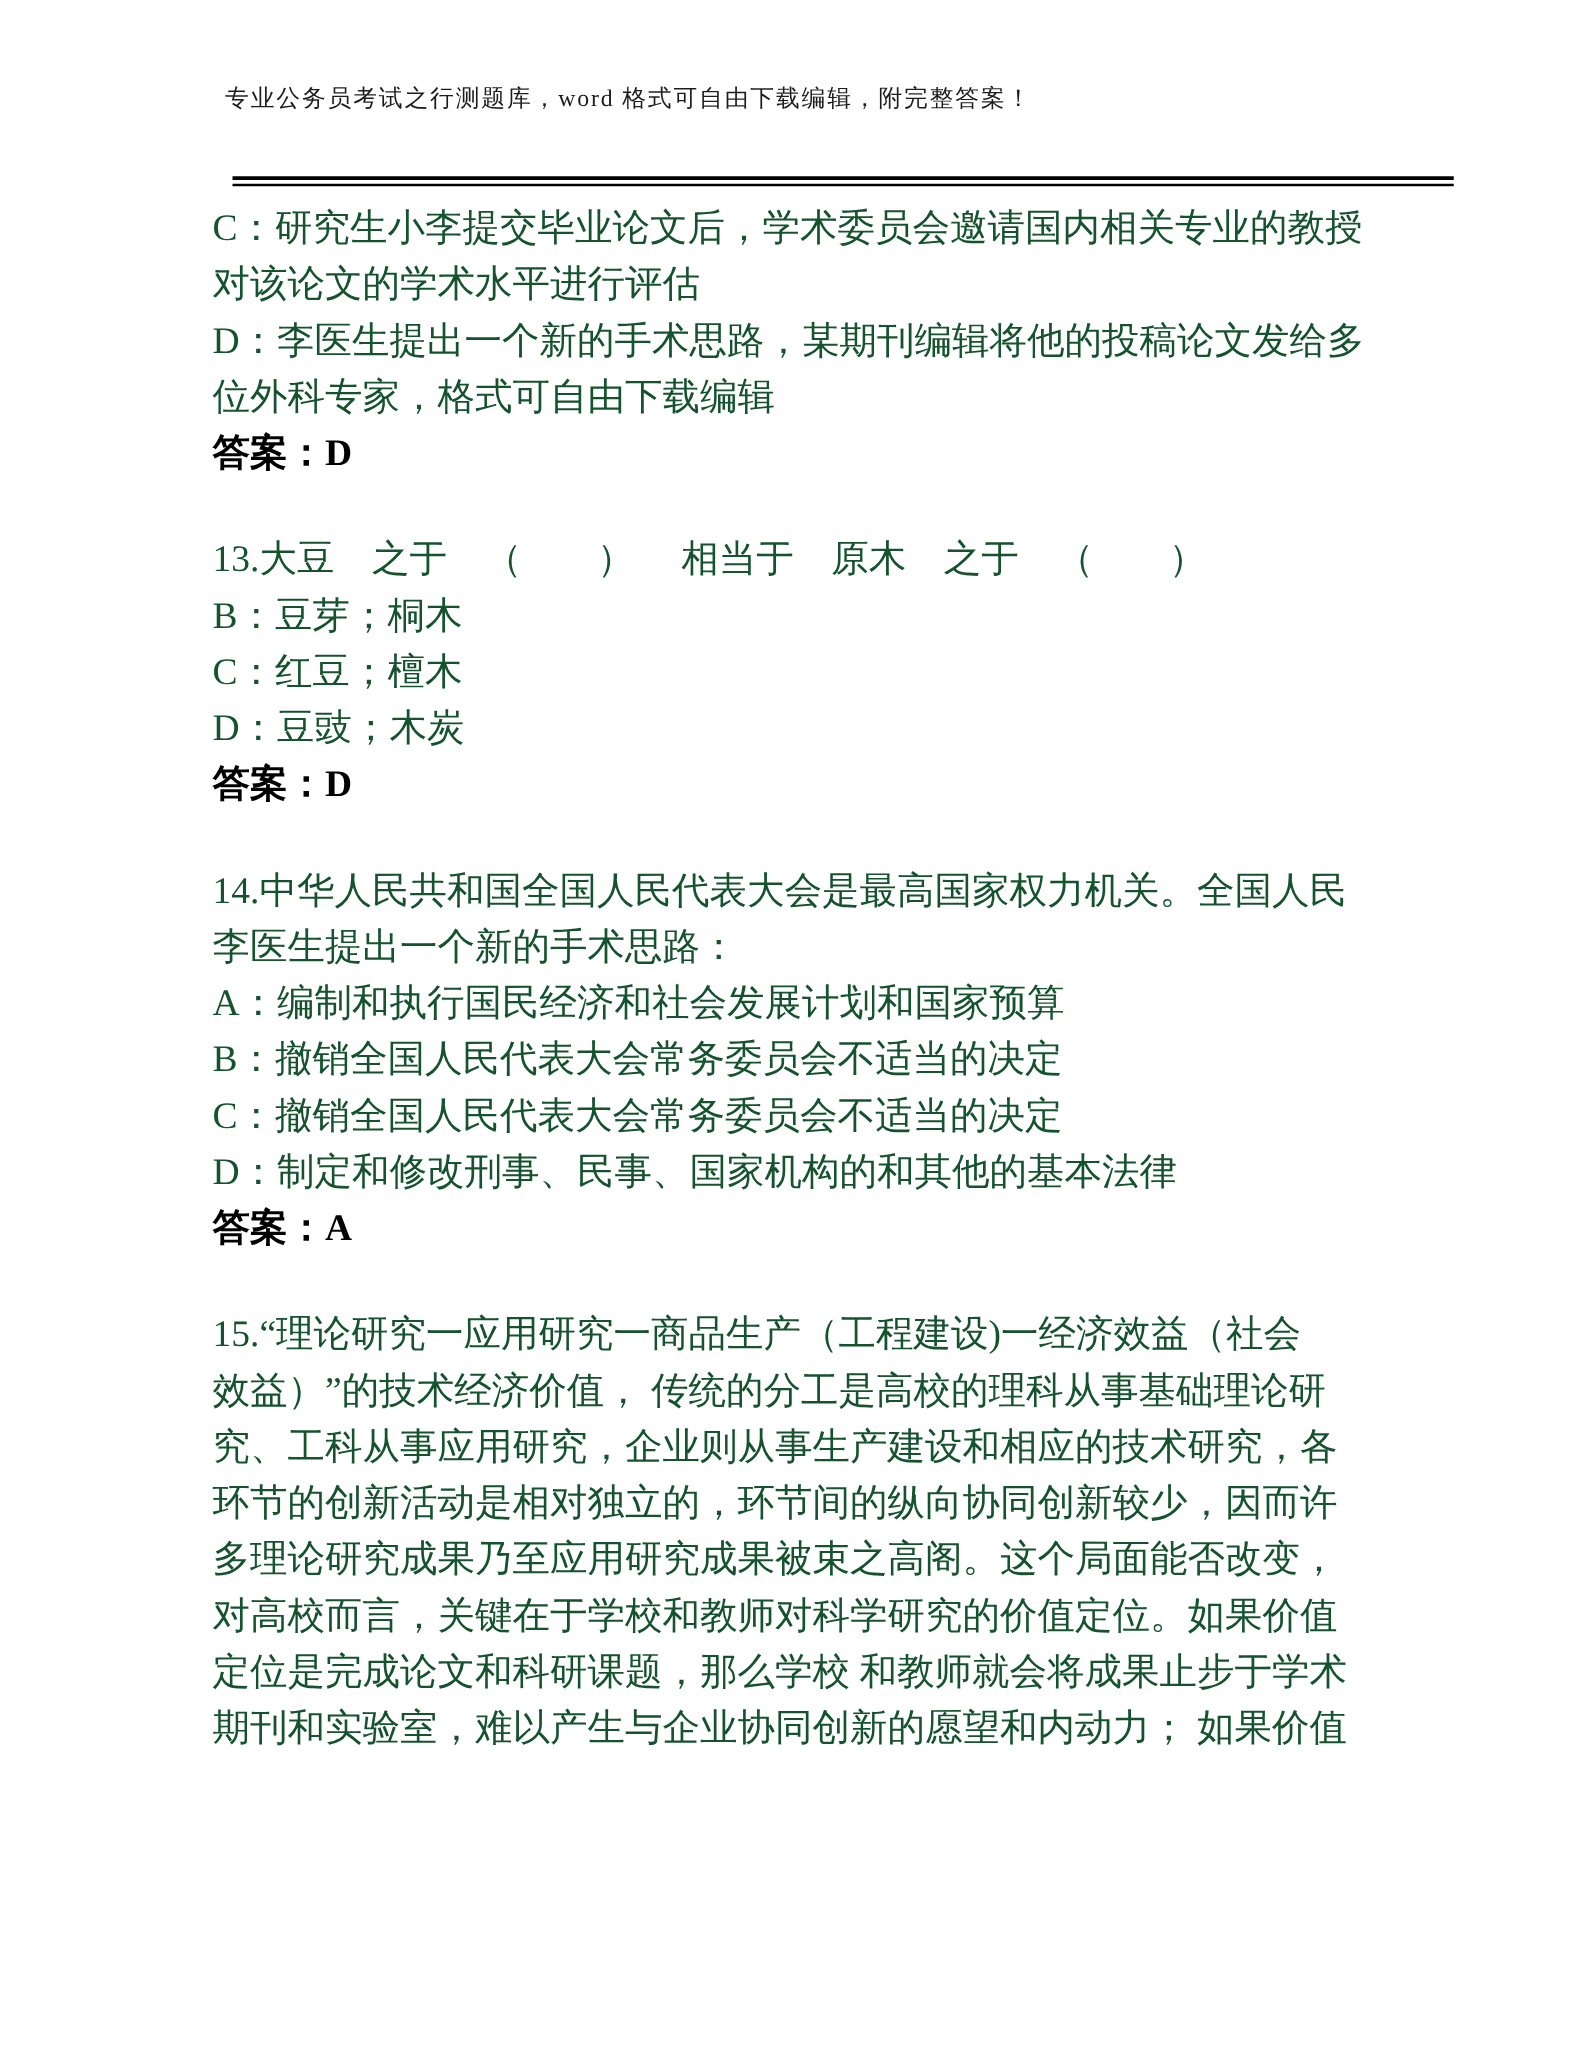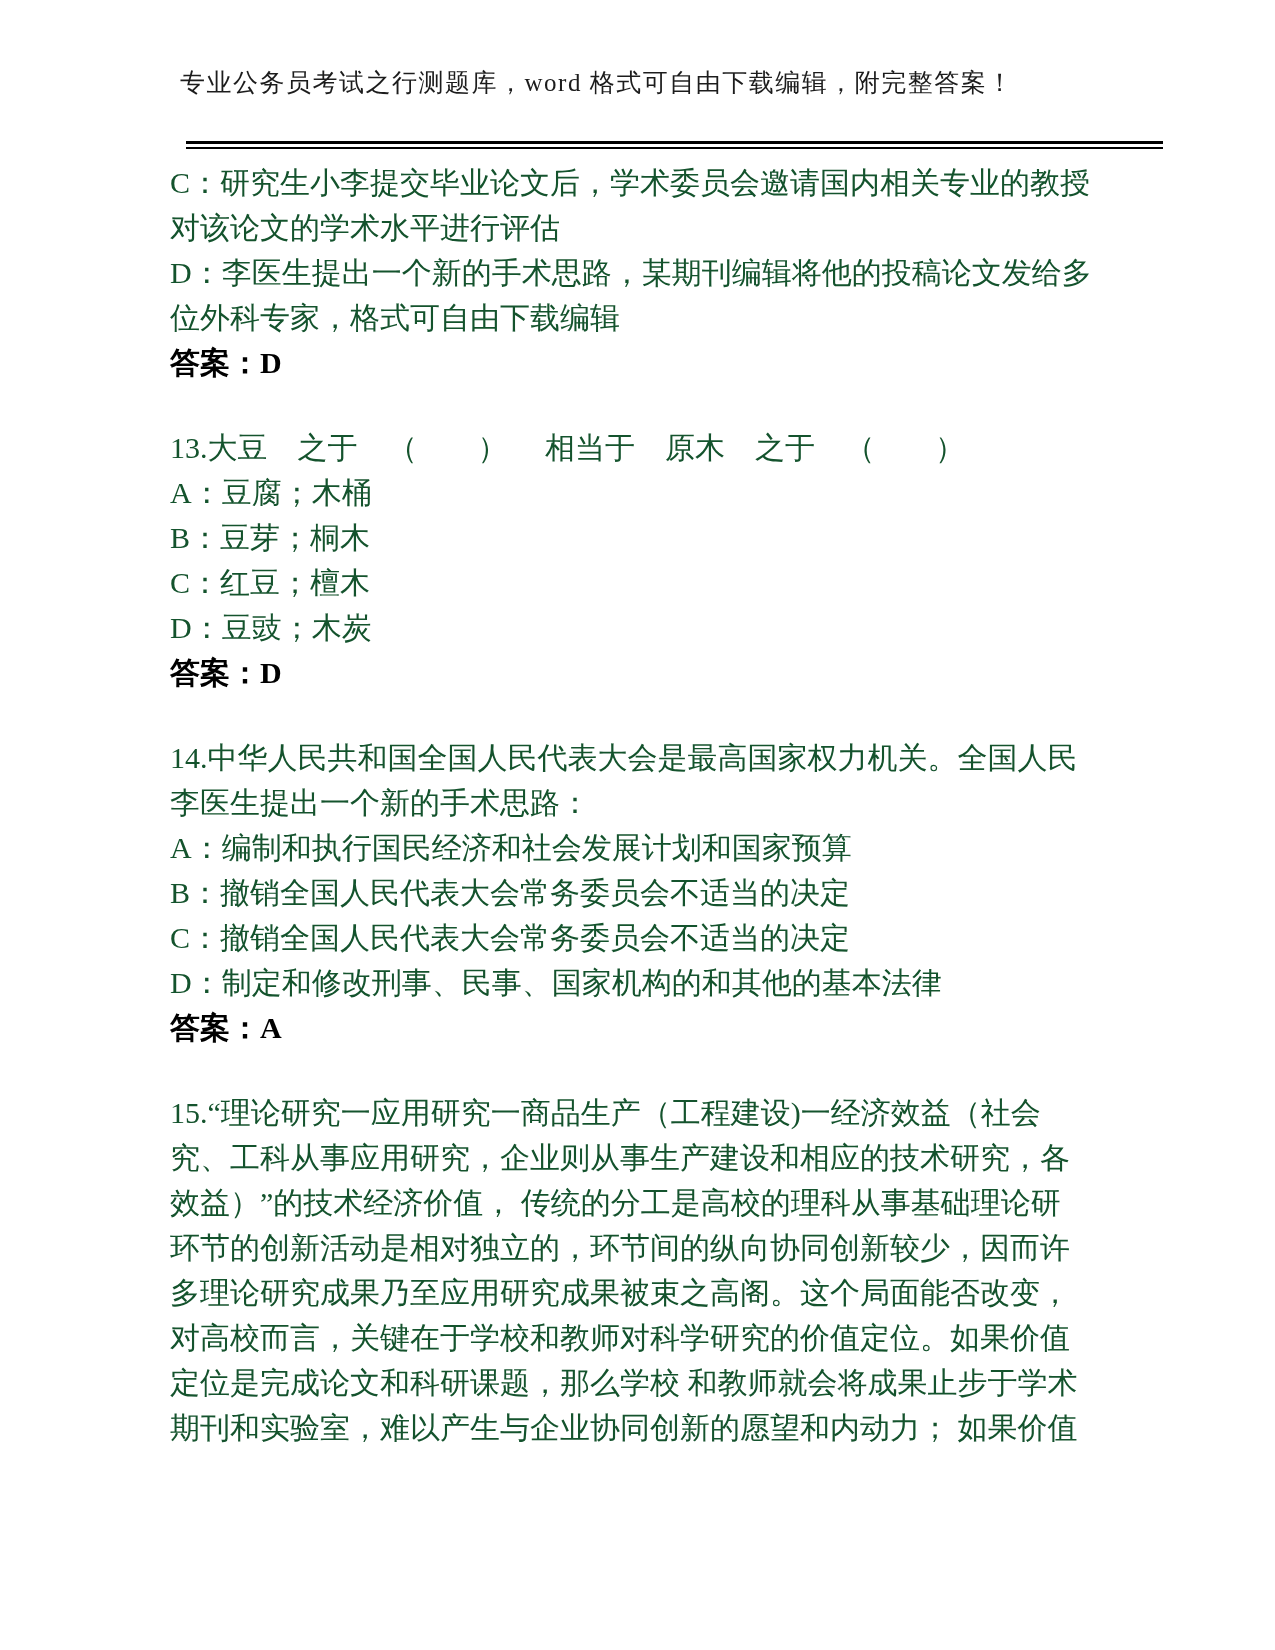--- a/index.html
+++ b/index.html
@@ -10,21 +10,21 @@
     margin: 0 auto;
     background: #ffffff;
     color: #111111;
     font-family: "Liberation Serif", "DejaVu Serif", serif;
     overflow: hidden;
   }
   .header-text {
     position: absolute;
     left: 180px;
     top: 66px;
-    font-size: 25px;
+    font-size: 19px;
     letter-spacing: 1.5px;
     white-space: nowrap;
     color: #1c1c1c;
   }
   .header-rule {
     position: absolute;
     left: 186px;
     top: 141px;
     width: 977px;
     height: 3px;
@@ -59,39 +59,38 @@
   <div class="doc-body">
       <div class="block">
         <div class="line">C：研究生小李提交毕业论文后，学术委员会邀请国内相关专业的教授</div>
         <div class="line">对该论文的学术水平进行评估</div>
         <div class="line">D：李医生提出一个新的手术思路，某期刊编辑将他的投稿论文发给多</div>
         <div class="line">位外科专家，格式可自由下载编辑</div>
         <div class="line bold">答案：D</div>
       </div>
       <div class="block">
         <div class="line">13.大豆　之于　（　　）　 相当于　原木　之于　（　　）</div>
-        <div class="line">A：豆腐；木桶</div>
         <div class="line">B：豆芽；桐木</div>
         <div class="line">C：红豆；檀木</div>
         <div class="line">D：豆豉；木炭</div>
         <div class="line bold">答案：D</div>
       </div>
       <div class="block">
         <div class="line">14.中华人民共和国全国人民代表大会是最高国家权力机关。全国人民</div>
         <div class="line">李医生提出一个新的手术思路：</div>
         <div class="line">A：编制和执行国民经济和社会发展计划和国家预算</div>
         <div class="line">B：撤销全国人民代表大会常务委员会不适当的决定</div>
         <div class="line">C：撤销全国人民代表大会常务委员会不适当的决定</div>
         <div class="line">D：制定和修改刑事、民事、国家机构的和其他的基本法律</div>
         <div class="line bold">答案：A</div>
       </div>
       <div class="block">
         <div class="line">15.“理论研究一应用研究一商品生产（工程建设)一经济效益（社会</div>
+        <div class="line">效益）”的技术经济价值， 传统的分工是高校的理科从事基础理论研</div>
         <div class="line">究、工科从事应用研究，企业则从事生产建设和相应的技术研究，各</div>
-        <div class="line">效益）”的技术经济价值， 传统的分工是高校的理科从事基础理论研</div>
         <div class="line">环节的创新活动是相对独立的，环节间的纵向协同创新较少，因而许</div>
         <div class="line">多理论研究成果乃至应用研究成果被束之高阁。这个局面能否改变，</div>
         <div class="line">对高校而言，关键在于学校和教师对科学研究的价值定位。如果价值</div>
         <div class="line">定位是完成论文和科研课题，那么学校 和教师就会将成果止步于学术</div>
         <div class="line">期刊和实验室，难以产生与企业协同创新的愿望和内动力； 如果价值</div>
       </div>
     </div>
 </div>
 
 </body></html>

